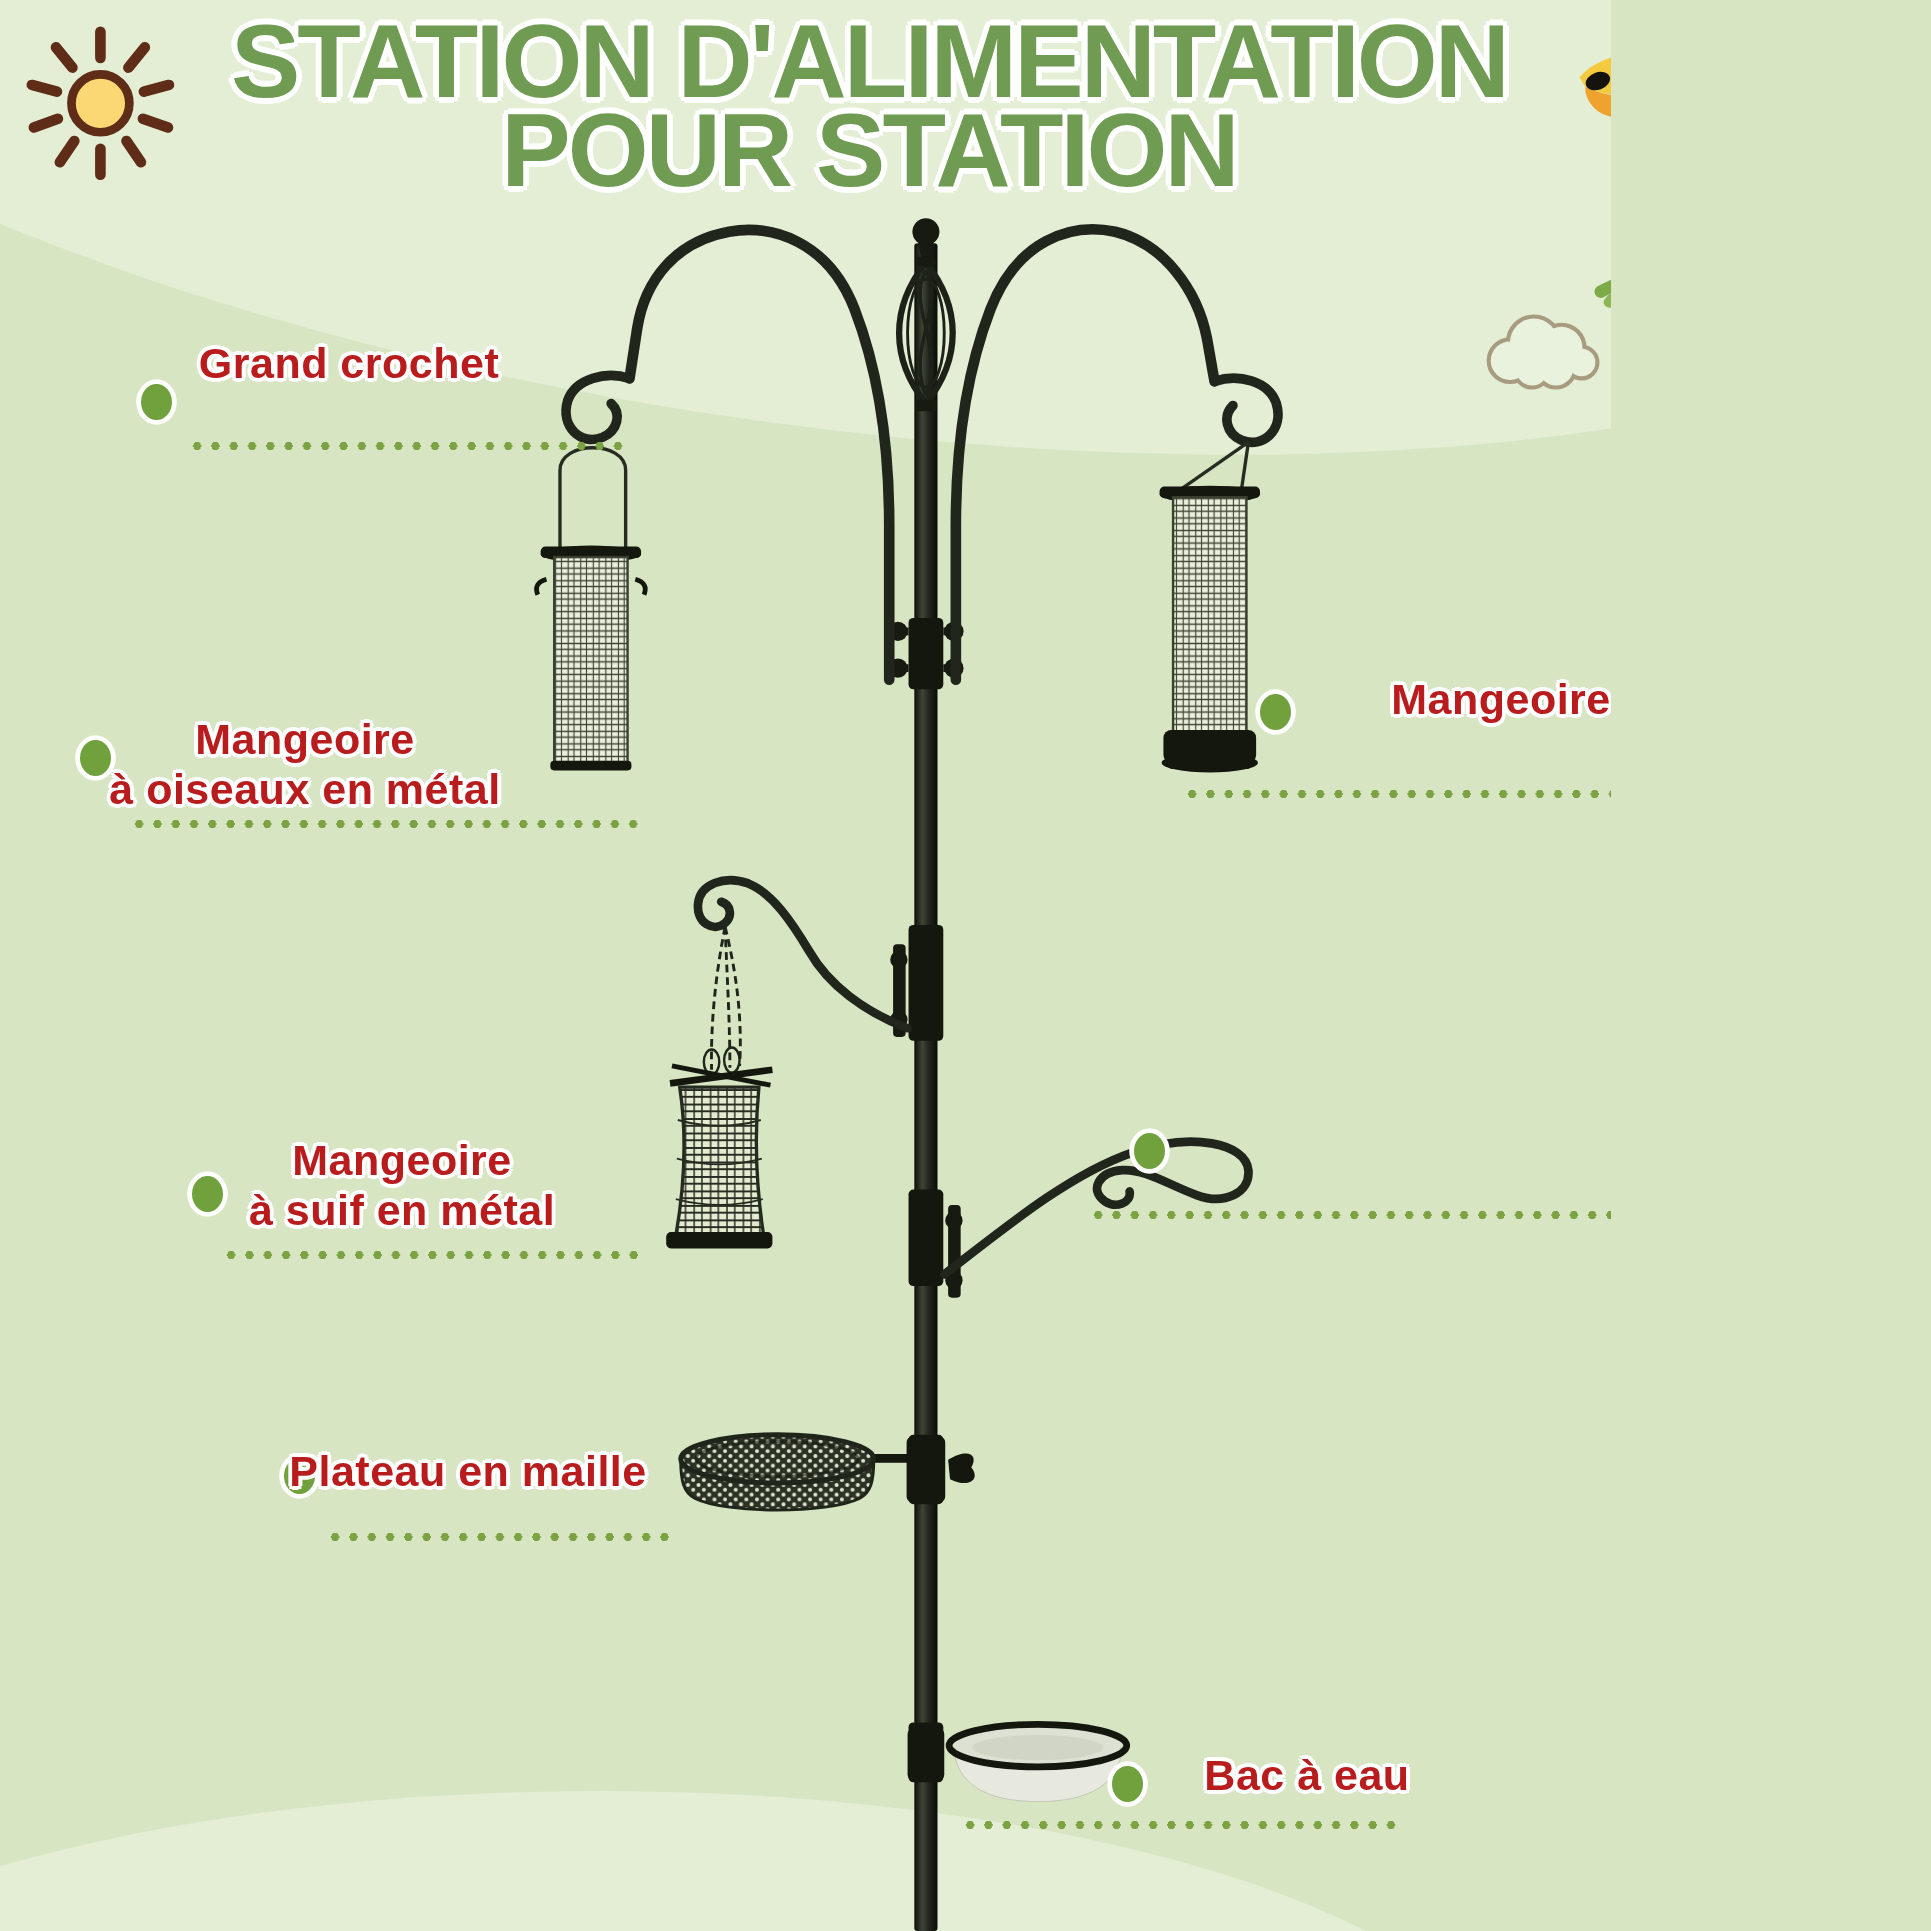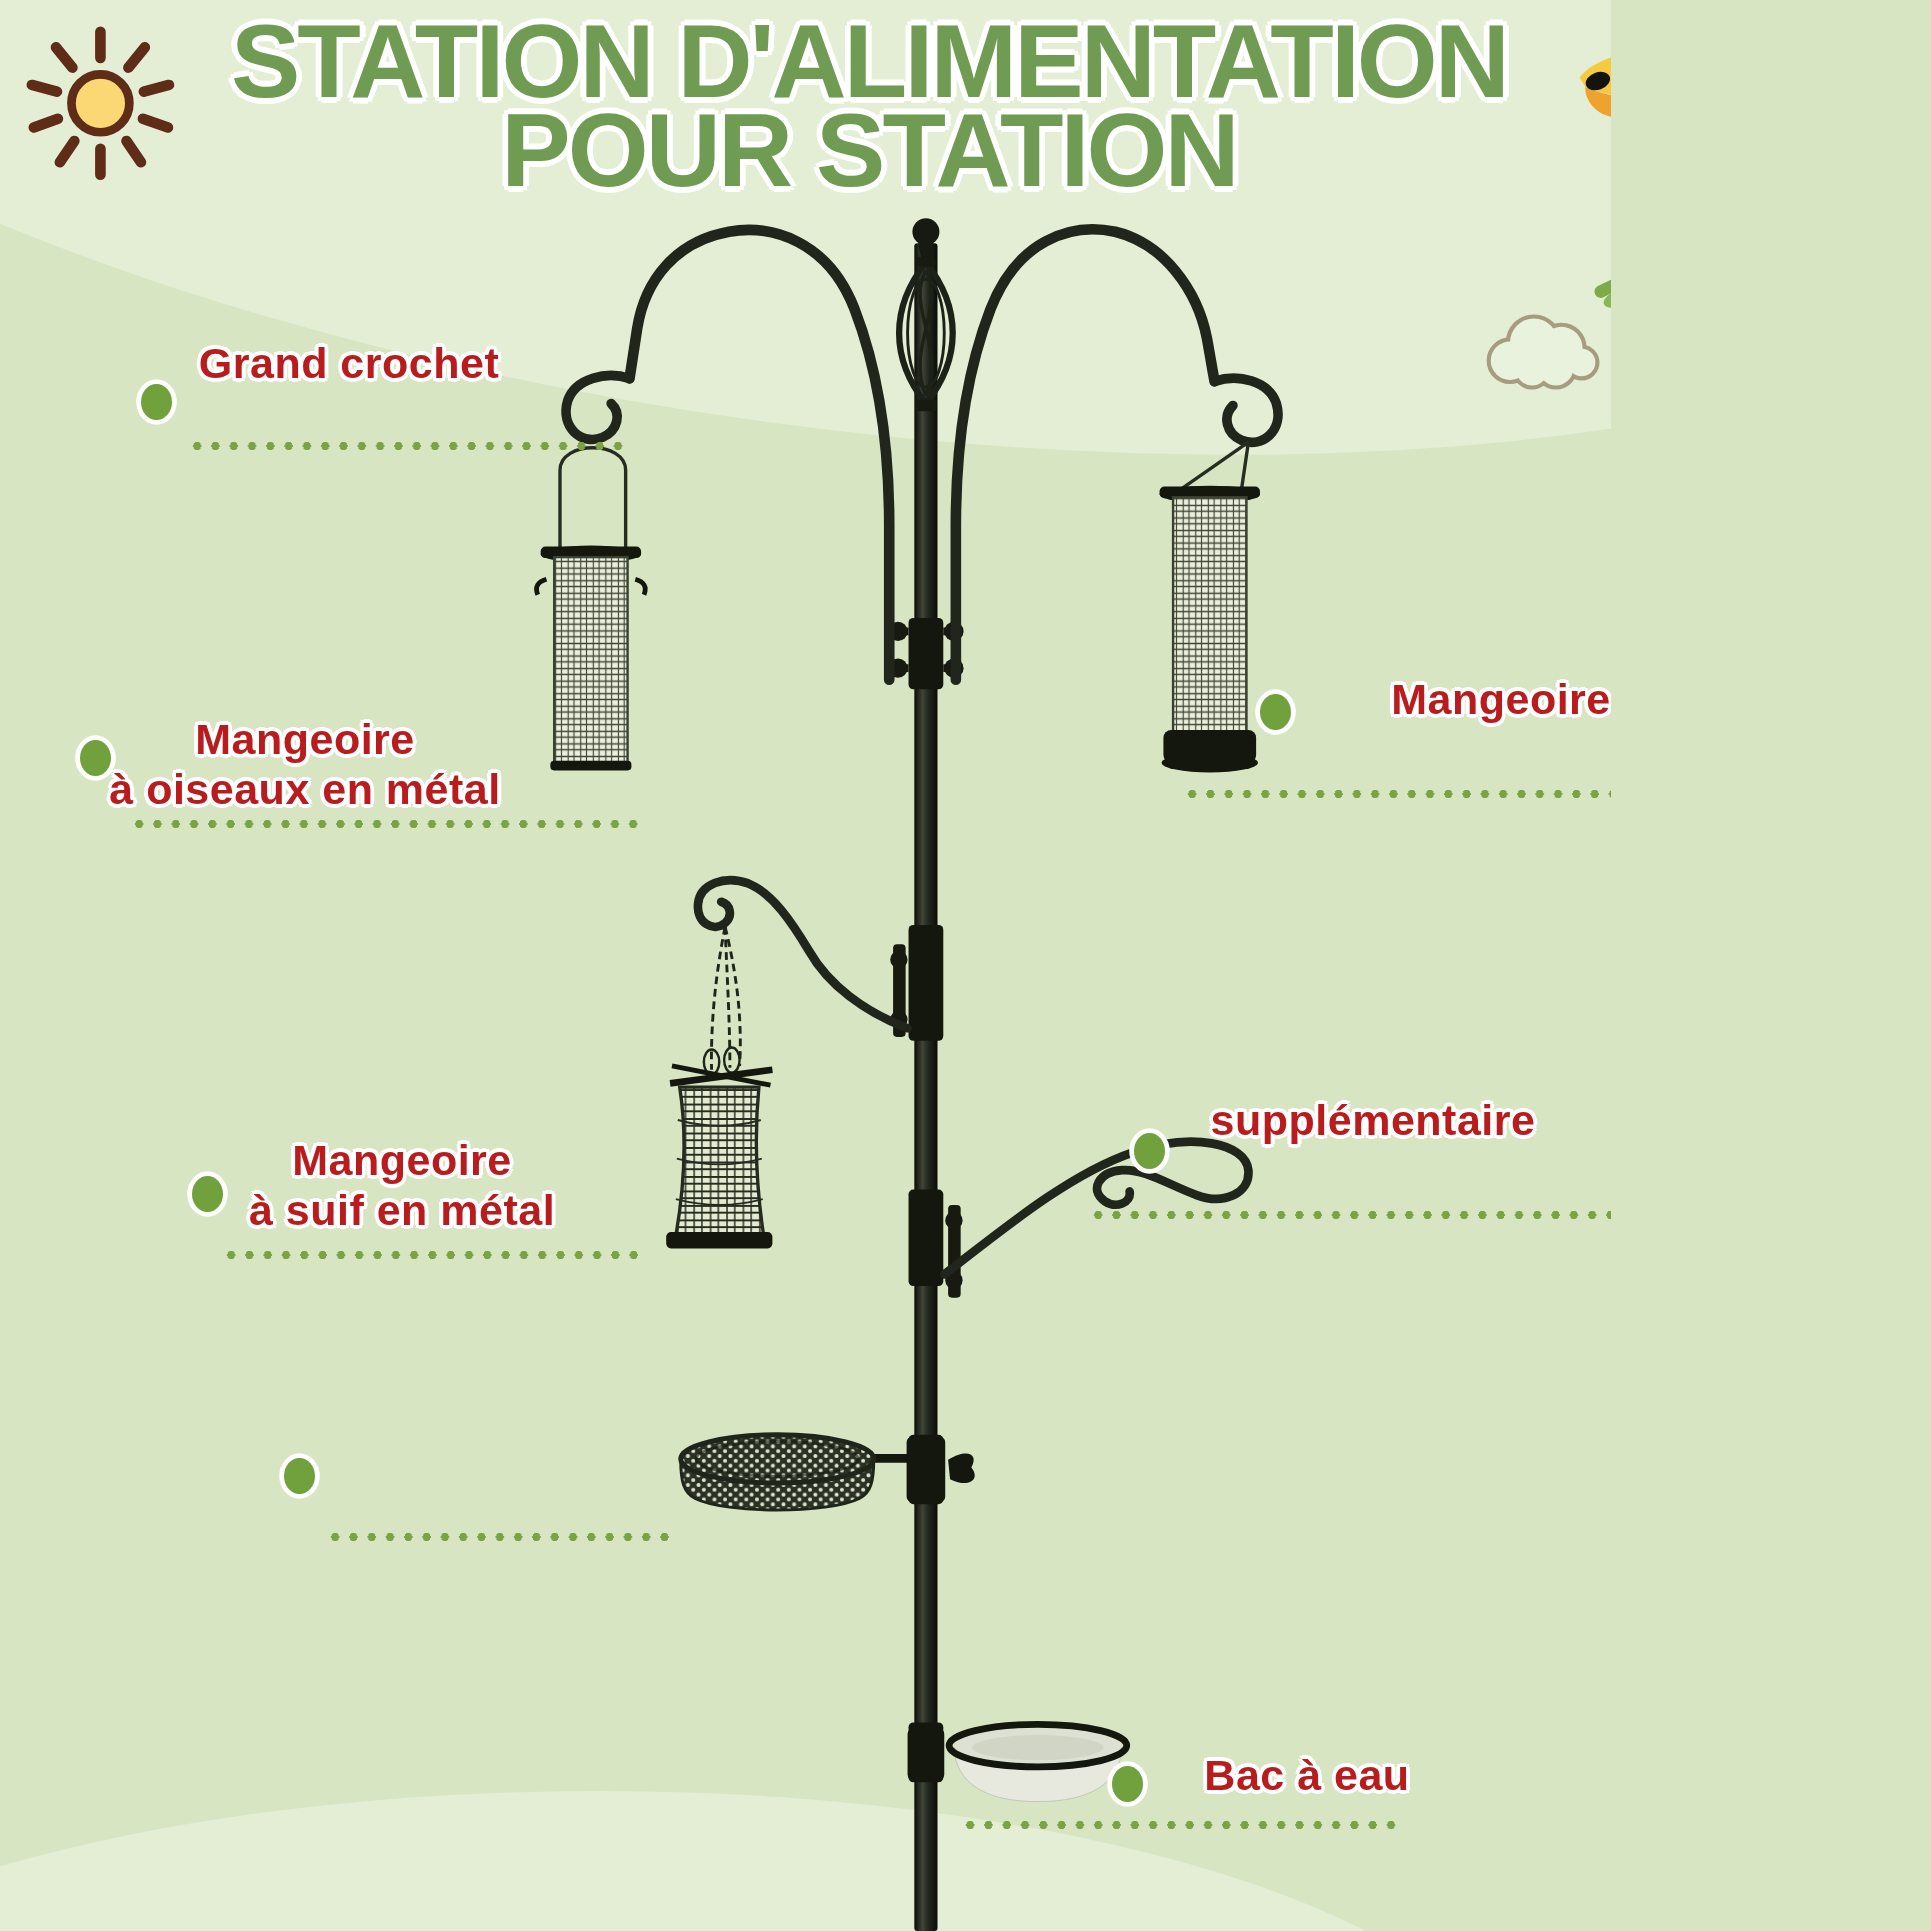--- a/index.html
+++ b/index.html
@@ -256,25 +256,27 @@
 
   <span class="bullet" style="left:192px;top:1176px;"></span>
   <div class="callout" style="left:209px;top:1135px;width:386px;">
     <div>Mangeoire</div>
     <div>à suif en métal</div>
   </div>
   <div class="dots" style="left:222px;top:1250px;width:422px;"></div>
 
   <span class="bullet" style="left:1134px;top:1133px;"></span>
   <div class="callout" style="left:1170px;top:1095px;width:406px;">
-    <div>supplémentaire</div>
   </div>
   <div class="dots" style="left:1089px;top:1210px;width:714px;"></div>
 
   <span class="bullet" style="left:284px;top:1458px;"></span>
+  <div class="callout" style="left:275px;top:1446px;width:386px;">
+    <div>Plateau en maille</div>
+  </div>
   <div class="dots" style="left:326px;top:1532px;width:351px;"></div>
 
   <span class="bullet" style="left:1112px;top:1766px;"></span>
   <div class="callout" style="left:1162px;top:1750px;width:290px;">
     <div>Bac à eau</div>
   </div>
   <div class="dots" style="left:961px;top:1820px;width:442px;"></div>
 
 </div>
 

